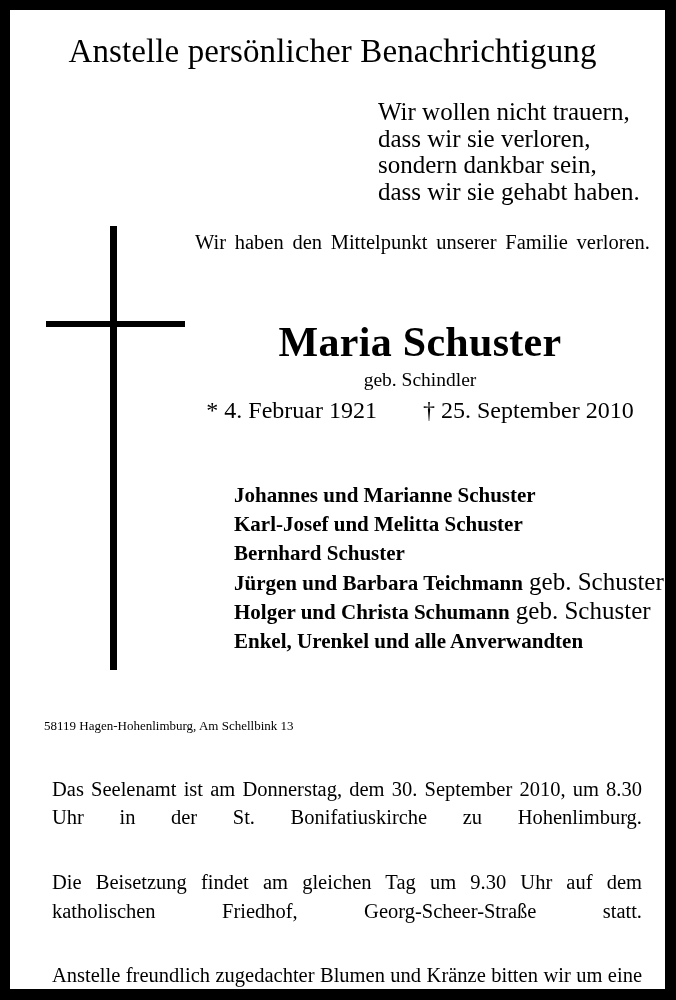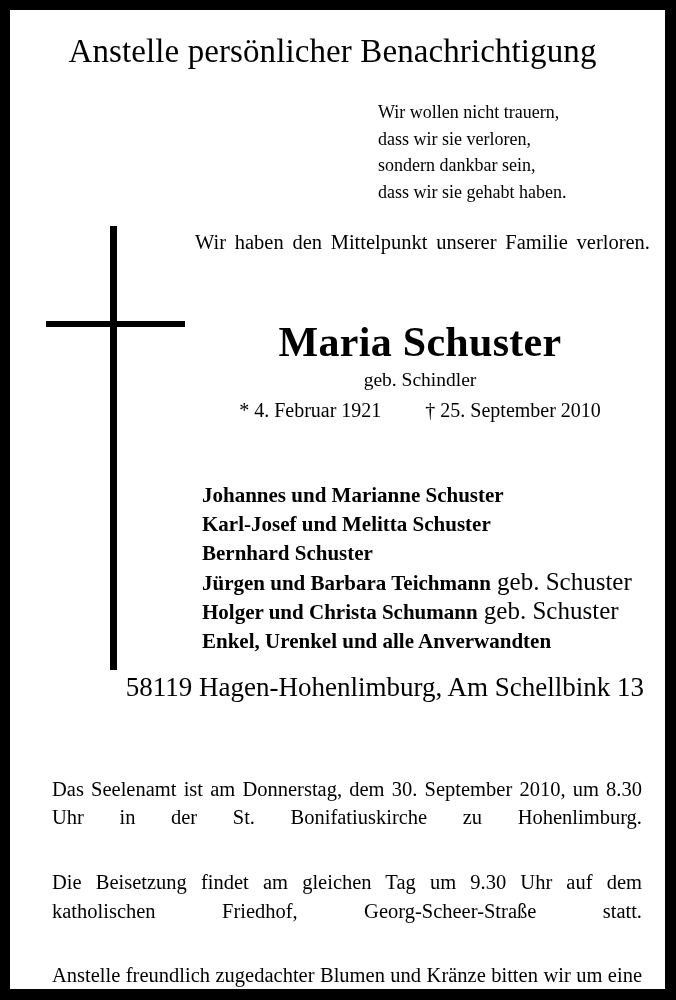--- a/index.html
+++ b/index.html
@@ -44,21 +44,21 @@
     letter-spacing: 0.1px;
     white-space: nowrap;
   }
 
   
   .verse {
     position: absolute;
     left: 368px;
     top: 89px;
     width: 280px;
-    font-size: 18px;
+    font-size: 25px;
     line-height: 26.5px;
     text-align: left;
   }
   .verse .vline { display: block; white-space: nowrap; }
 
   
   .intro {
     position: absolute;
     left: 185px;
     top: 208px;
@@ -109,21 +109,21 @@
     letter-spacing: 0.3px;
     white-space: nowrap;
   }
   .maiden-name {
     font-size: 19.5px;
     line-height: 25px;
     margin-top: 1px;
     white-space: nowrap;
   }
   .dates {
-    font-size: 20px;
+    font-size: 24px;
     line-height: 26px;
     margin-top: 5px;
     white-space: nowrap;
   }
   .dates .gap { display: inline-block; width: 34px; }
 
   
   .mourners {
     position: absolute;
     left: 192px;
@@ -135,36 +135,36 @@
     font-size: 19.5px;
     line-height: 26px;
     white-space: nowrap;
     margin-bottom: 1px;
   }
   .mourn-row {
     font-size: 21px;
     line-height: 27.2px;
     white-space: nowrap;
   }
-  .mourn-row .m-name { font-weight: bold; }
+  .mourn-row .m-name { font-weight: bold; margin-left: 32px; }
   .mourn-row .m-suffix {
     font-weight: normal;
     font-size: 25px;
   }
 
   
   .address {
     position: absolute;
     left: 34px;
-    top: 664px;
+    top: 702px;
     width: 600px;
-    font-size: 27px;
+    font-size: 13px;
     line-height: 27px;
     white-space: nowrap;
-    text-align: right;
+    text-align: left;
   }
 
   
   .footer {
     position: absolute;
     left: 34px;
     top: 757px;
     width: 606px;
     font-size: 20.5px;
     line-height: 28.4px;

